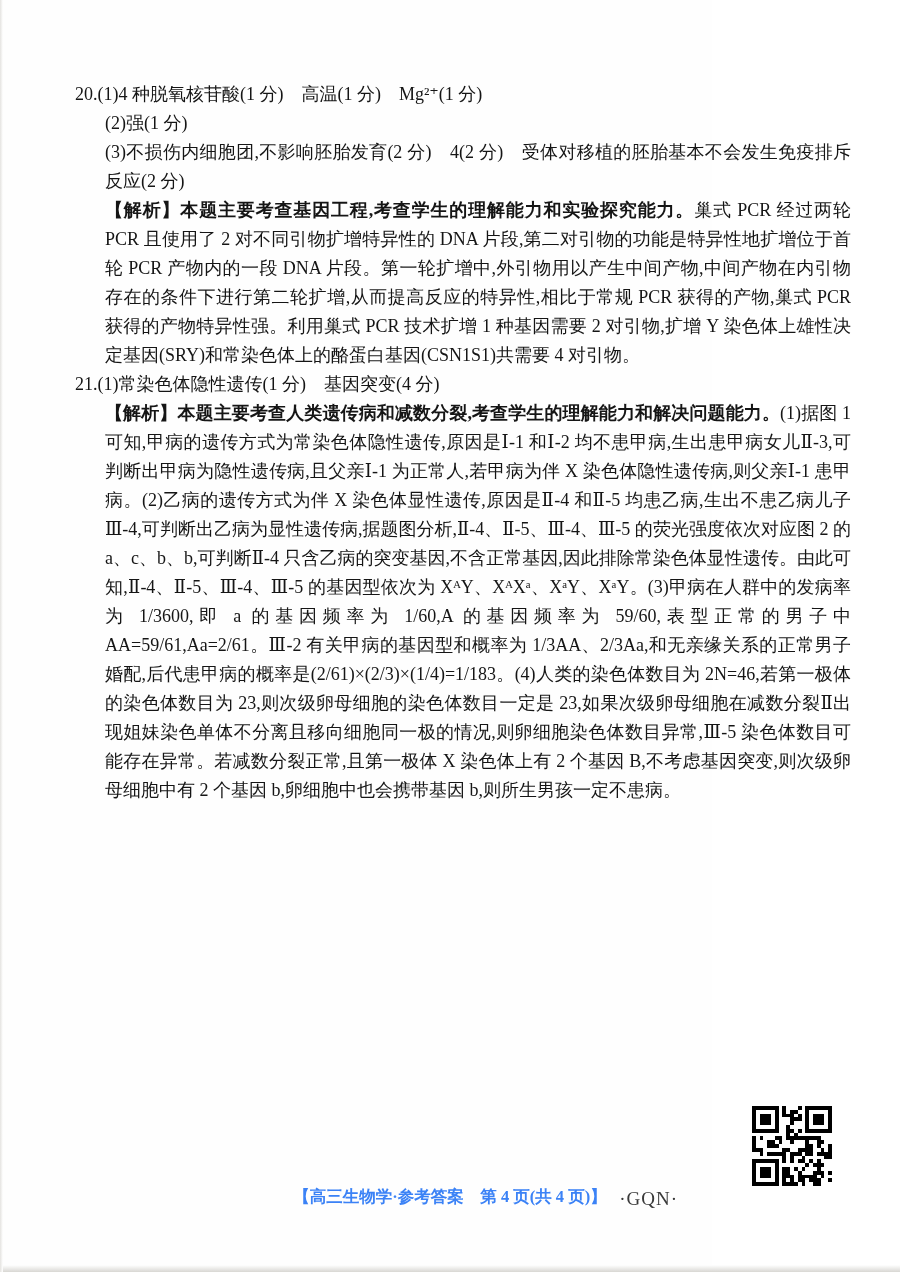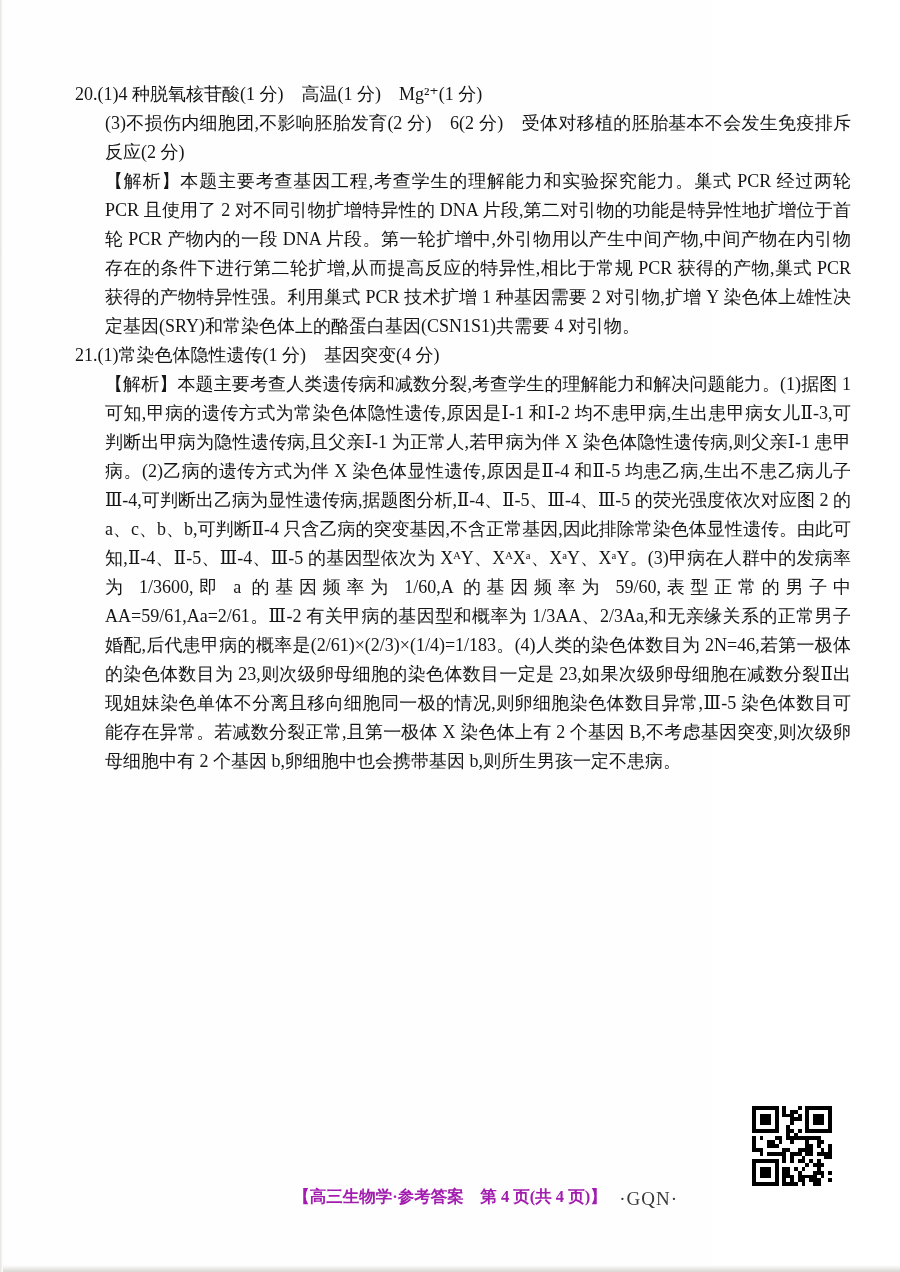--- a/index.html
+++ b/index.html
@@ -11,24 +11,24 @@
     overflow:hidden;
   }
   .page { position:relative; width:712px; height:1272px; background:#fefefe; }
   .content {
     position:absolute; left:105px; top:80px; width:746px;
     font-size:18px; line-height:29px;
     text-align:justify; text-align-last:left;
   }
   .content p { margin:0; }
   .outdent { text-indent:-30px; }
-  .b { font-weight:400; }
+  .b { font-weight:700; }
   .footer {
     position:absolute; left:0; top:1186px; width:900px;
-    text-align:center; font-size:16.5px; font-weight:700; color:#a21caf;
+    text-align:center; font-size:16.5px; font-weight:700; color:#3b82f6;
   }
   .footer-code {
     position:absolute; right:34px; top:1188px;
     font-size:19px; font-weight:400; color:#3a3a3a; letter-spacing:1px;
   }
   .qr {
     position:absolute; left:752px; top:1106px; width:80px; height:80px;
     background:#fff;
   }
   .qr svg { width:80px; height:80px; display:block; }
@@ -42,21 +42,22 @@
   }
 </style>
 </head>
 <body>
 
 <div class="page">
 
   <div class="content">
 
     <p class="outdent">20.(1)4 种脱氧核苷酸(1 分)　高温(1 分)　Mg²⁺(1 分)</p>
-    <p>(3)不损伤内细胞团,不影响胚胎发育(2 分)　6(2 分)　受体对移植的胚胎基本不会发生免疫排斥反应(2 分)</p>
+    <p>(2)强(1 分)</p>
+    <p>(3)不损伤内细胞团,不影响胚胎发育(2 分)　4(2 分)　受体对移植的胚胎基本不会发生免疫排斥反应(2 分)</p>
     <p><span class="b">【解析】本题主要考查基因工程,考查学生的理解能力和实验探究能力。</span><span>巢式 PCR 经过两轮 PCR 且使用了 2 对不同引物扩增特异性的 DNA 片段,第二对引物的功能是特异性地扩增位于首轮 PCR 产物内的一段 DNA 片段。第一轮扩增中,外引物用以产生中间产物,中间产物在内引物存在的条件下进行第二轮扩增,从而提高反应的特异性,相比于常规 PCR 获得的产物,巢式 PCR 获得的产物特异性强。利用巢式 PCR 技术扩增 1 种基因需要 2 对引物,扩增 Y 染色体上雄性决定基因(SRY)和常染色体上的酪蛋白基因(CSN1S1)共需要 4 对引物。</span></p>
 
     <p class="outdent">21.(1)常染色体隐性遗传(1 分)　基因突变(4 分)</p>
     <p><span class="b">【解析】本题主要考查人类遗传病和减数分裂,考查学生的理解能力和解决问题能力。</span><span>(1)据图 1 可知,甲病的遗传方式为常染色体隐性遗传,原因是Ⅰ-1 和Ⅰ-2 均不患甲病,生出患甲病女儿Ⅱ-3,可判断出甲病为隐性遗传病,且父亲Ⅰ-1 为正常人,若甲病为伴 X 染色体隐性遗传病,则父亲Ⅰ-1 患甲病。(2)乙病的遗传方式为伴 X 染色体显性遗传,原因是Ⅱ-4 和Ⅱ-5 均患乙病,生出不患乙病儿子Ⅲ-4,可判断出乙病为显性遗传病,据题图分析,Ⅱ-4、Ⅱ-5、Ⅲ-4、Ⅲ-5 的荧光强度依次对应图 2 的 a、c、b、b,可判断Ⅱ-4 只含乙病的突变基因,不含正常基因,因此排除常染色体显性遗传。由此可知,Ⅱ-4、Ⅱ-5、Ⅲ-4、Ⅲ-5 的基因型依次为 XᴬY、XᴬXᵃ、XᵃY、XᵃY。(3)甲病在人群中的发病率为 1/3600,即 a 的基因频率为 1/60,A 的基因频率为 59/60,表型正常的男子中 AA=59/61,Aa=2/61。Ⅲ-2 有关甲病的基因型和概率为 1/3AA、2/3Aa,和无亲缘关系的正常男子婚配,后代患甲病的概率是(2/61)×(2/3)×(1/4)=1/183。(4)人类的染色体数目为 2N=46,若第一极体的染色体数目为 23,则次级卵母细胞的染色体数目一定是 23,如果次级卵母细胞在减数分裂Ⅱ出现姐妹染色单体不分离且移向细胞同一极的情况,则卵细胞染色体数目异常,Ⅲ-5 染色体数目可能存在异常。若减数分裂正常,且第一极体 X 染色体上有 2 个基因 B,不考虑基因突变,则次级卵母细胞中有 2 个基因 b,卵细胞中也会携带基因 b,则所生男孩一定不患病。</span></p>
 
   </div>
 
   <div class="qr">
     <svg id="qr-svg" viewBox="0 0 21 21" shape-rendering="crispEdges" xmlns="http://www.w3.org/2000/svg">
         <rect x="0" y="0" width="21" height="21" fill="#fff"></rect>

